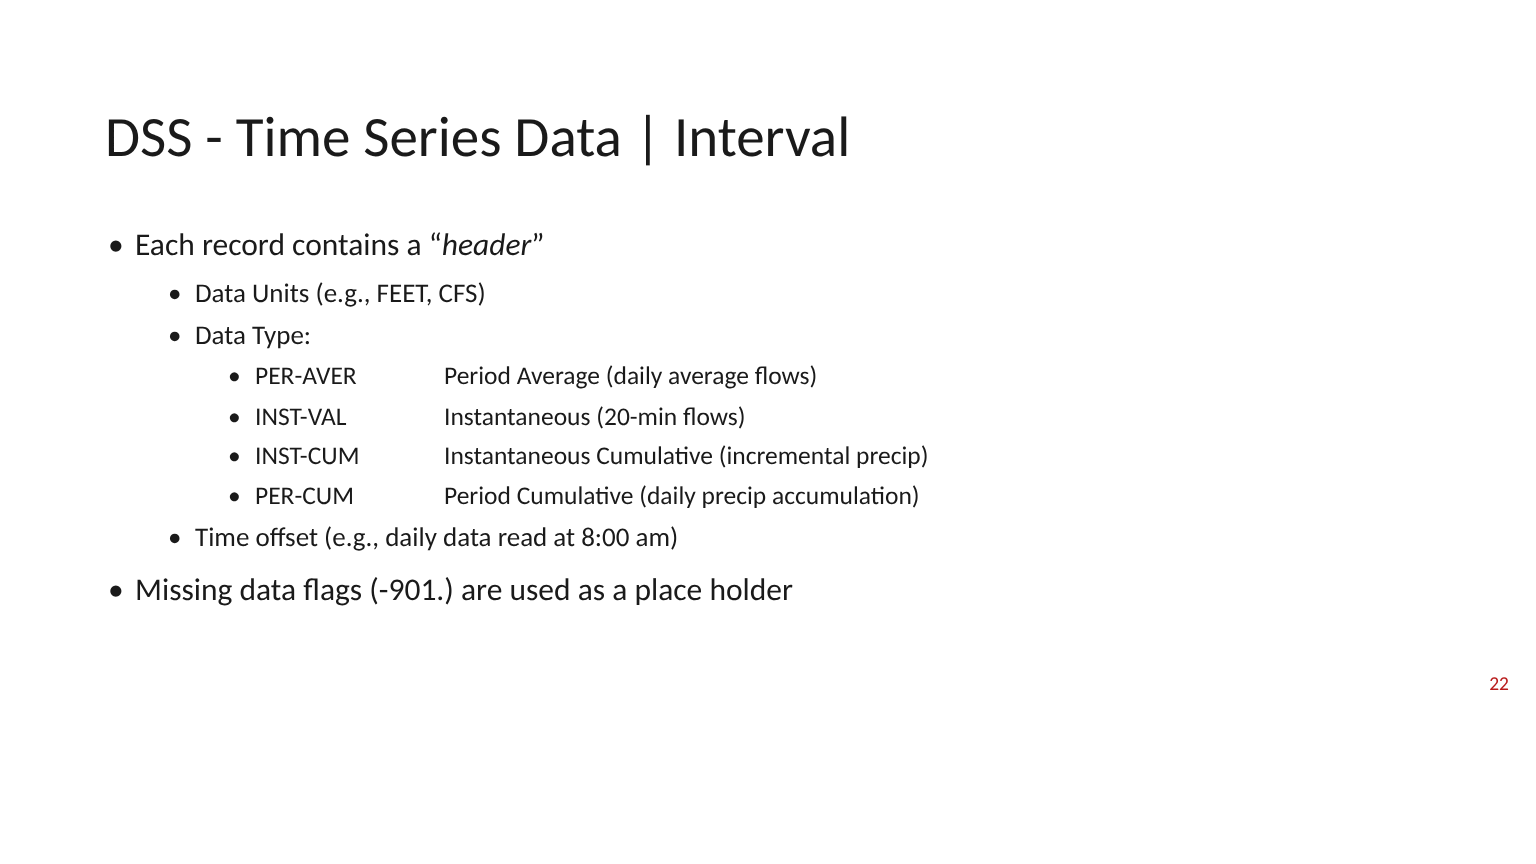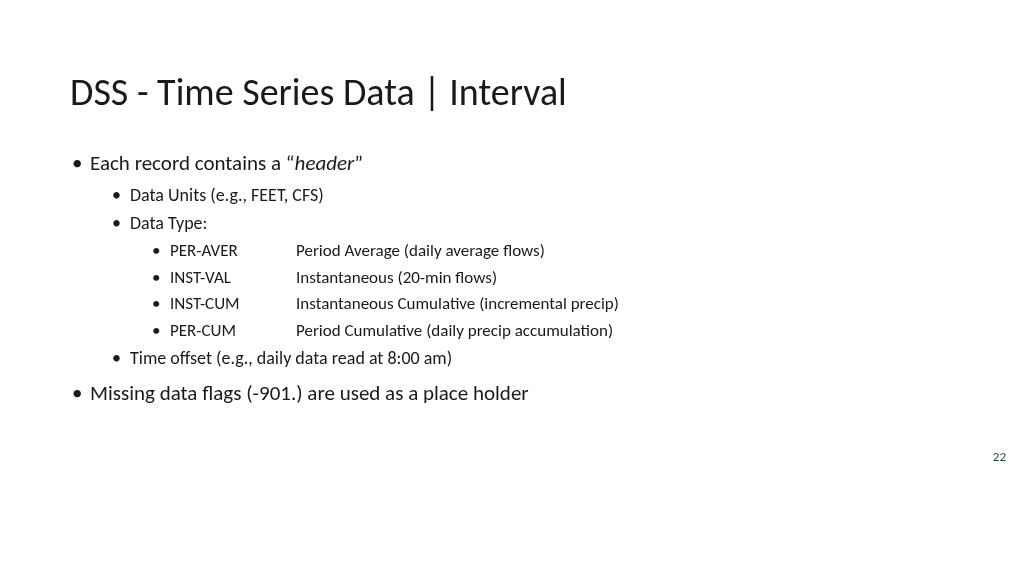--- a/index.html
+++ b/index.html
@@ -11,21 +11,21 @@
   .lvl1 > li::before { content: "•"; position: absolute; left: 2px; top: 0; }
   .lvl2 { margin-top: 4px; }
   .lvl2 > li { position: relative; padding-left: 20px; font-size: 18px; line-height: 1.45; margin-left: 20px; margin-bottom: 2px; }
   .lvl2 > li::before { content: "•"; position: absolute; left: 2px; top: 0; }
   .lvl3 { margin-top: 2px; }
   .lvl3 > li { position: relative; padding-left: 20px; font-size: 17px; line-height: 1.5; margin-left: 20px; margin-bottom: 1px; }
   .lvl3 > li::before { content: "•"; position: absolute; left: 2px; top: 0; }
   .row { display: flex; align-items: center; }
   .code { width: 126px; flex-shrink: 0; }
   .italic { font-style: italic; text-align: right; }
-  .pagenum { position: absolute; right: 18px; bottom: 12px; font-size: 13px; color: #14532d; }
+  .pagenum { position: absolute; right: 18px; bottom: 12px; font-size: 13px; color: #b91c1c; }
 </style>
 </head>
 <body>
 
 <div class="slide">
 
   <h1 class="title">DSS - Time Series Data | Interval</h1>
 
   <ul class="lvl1">
     <li>

